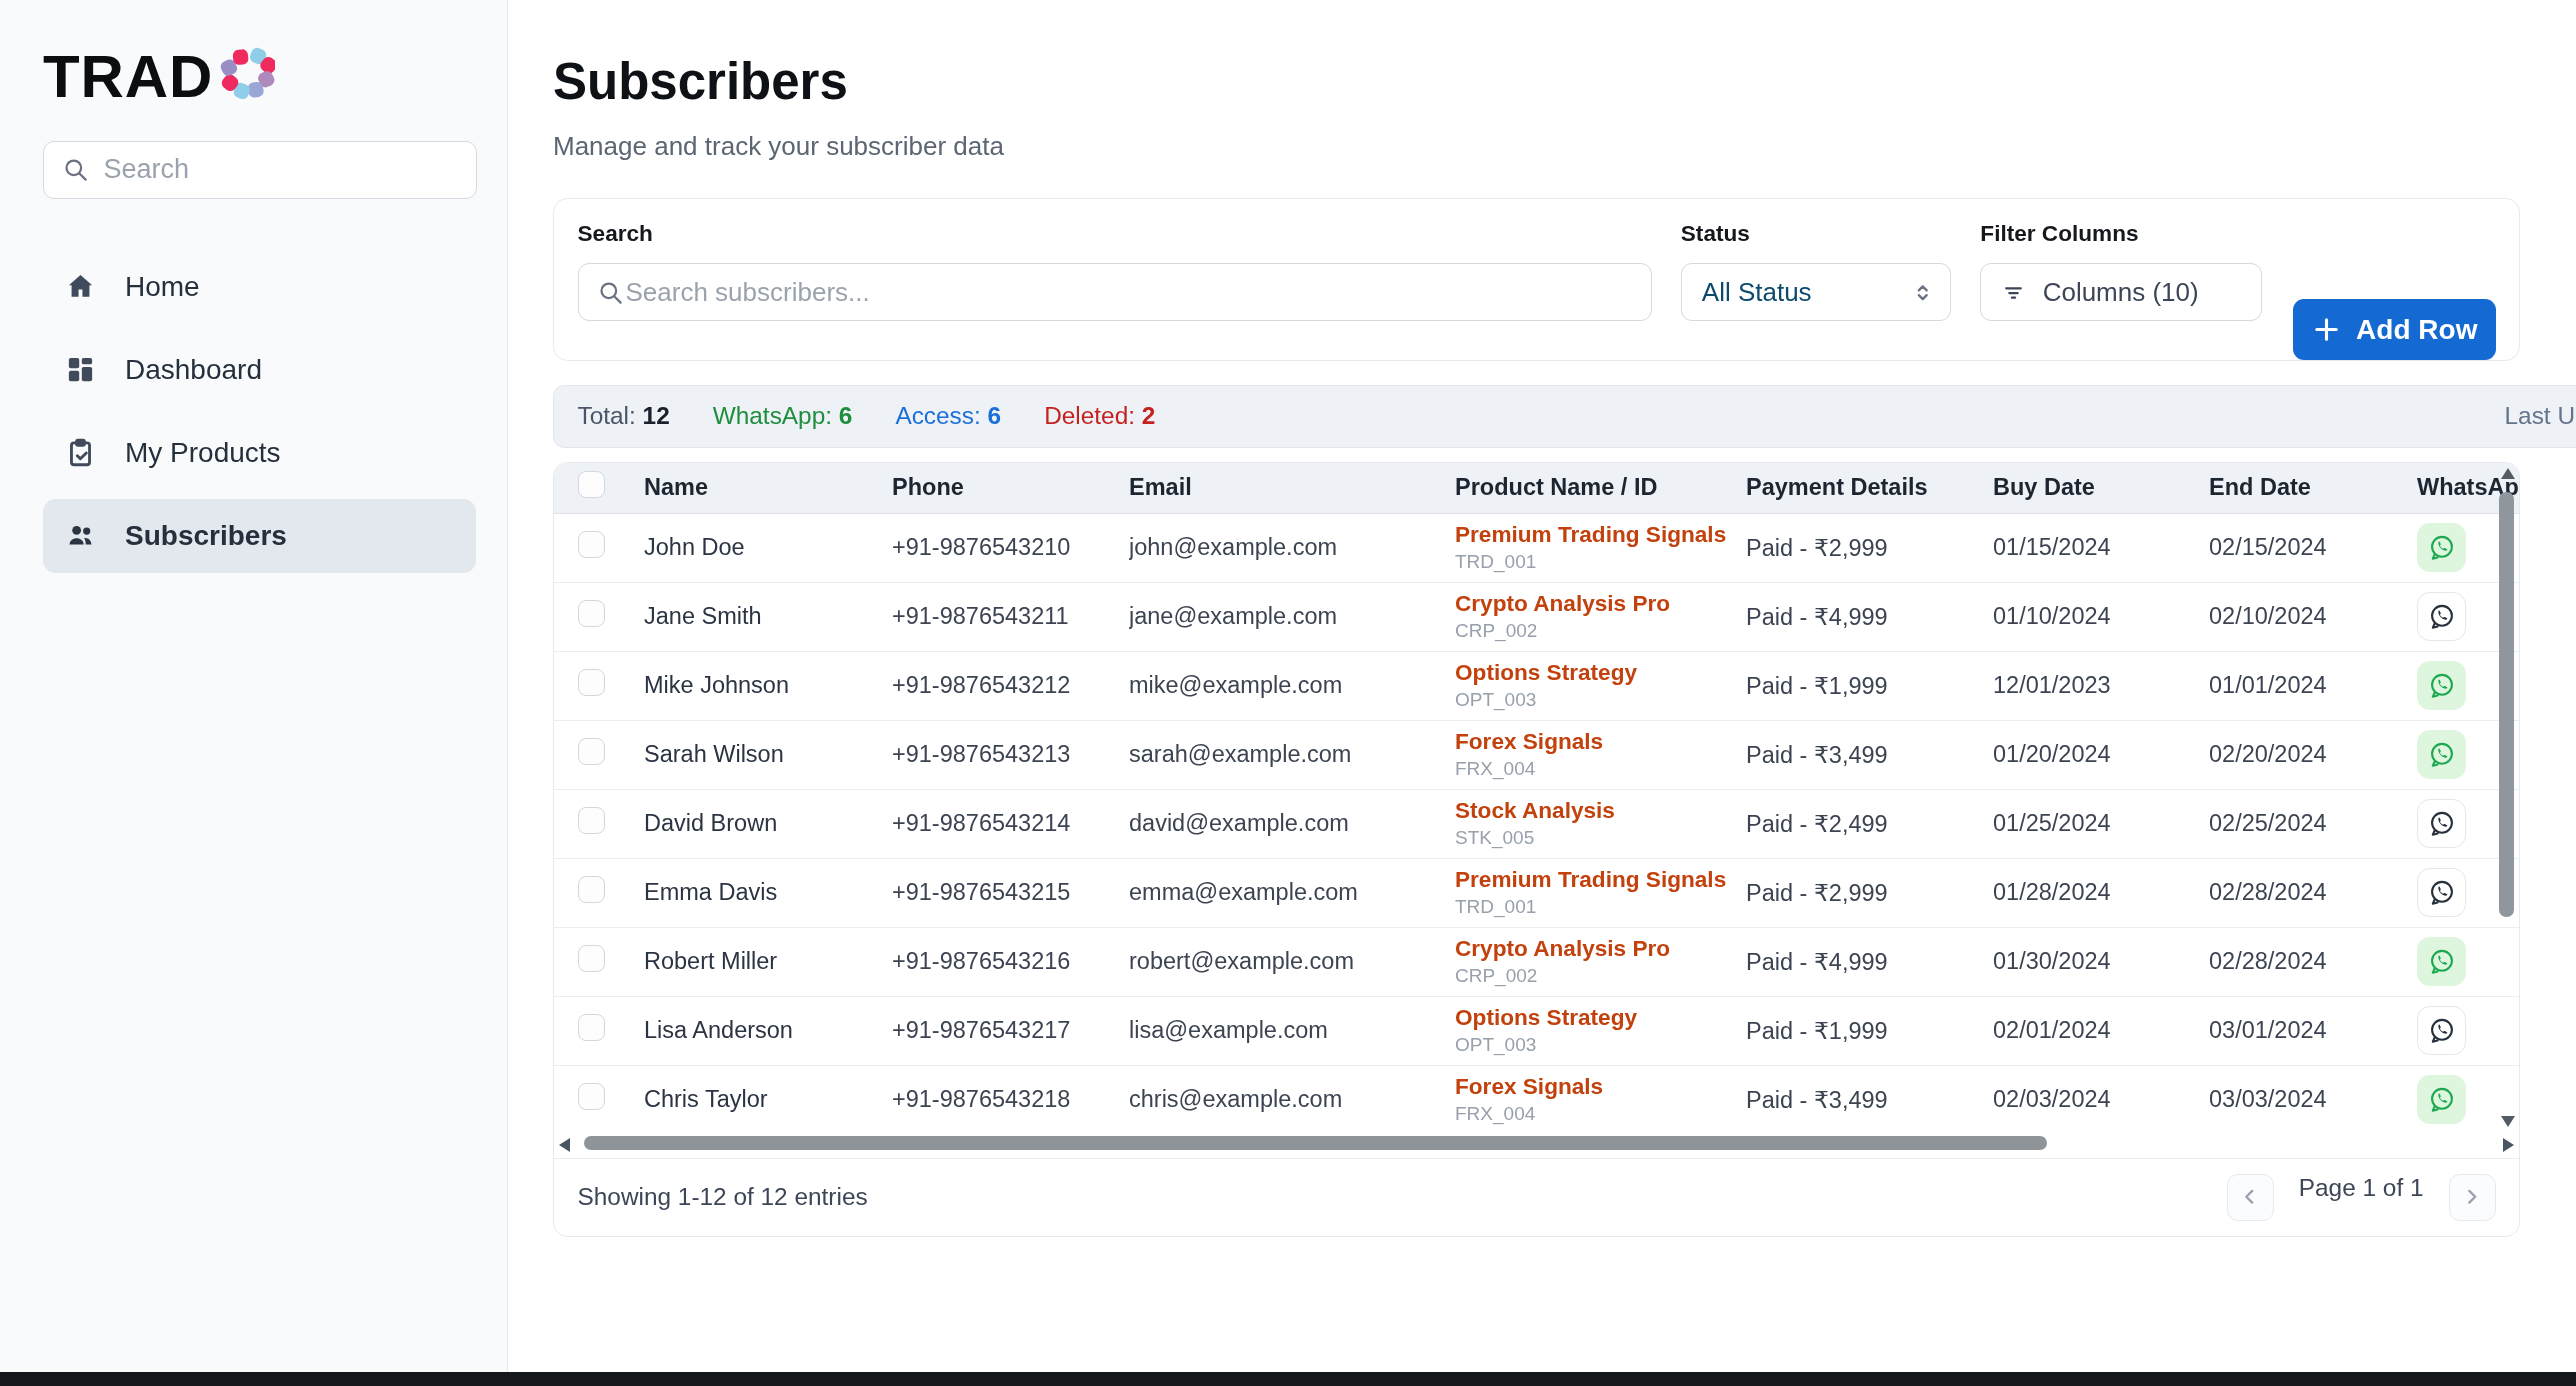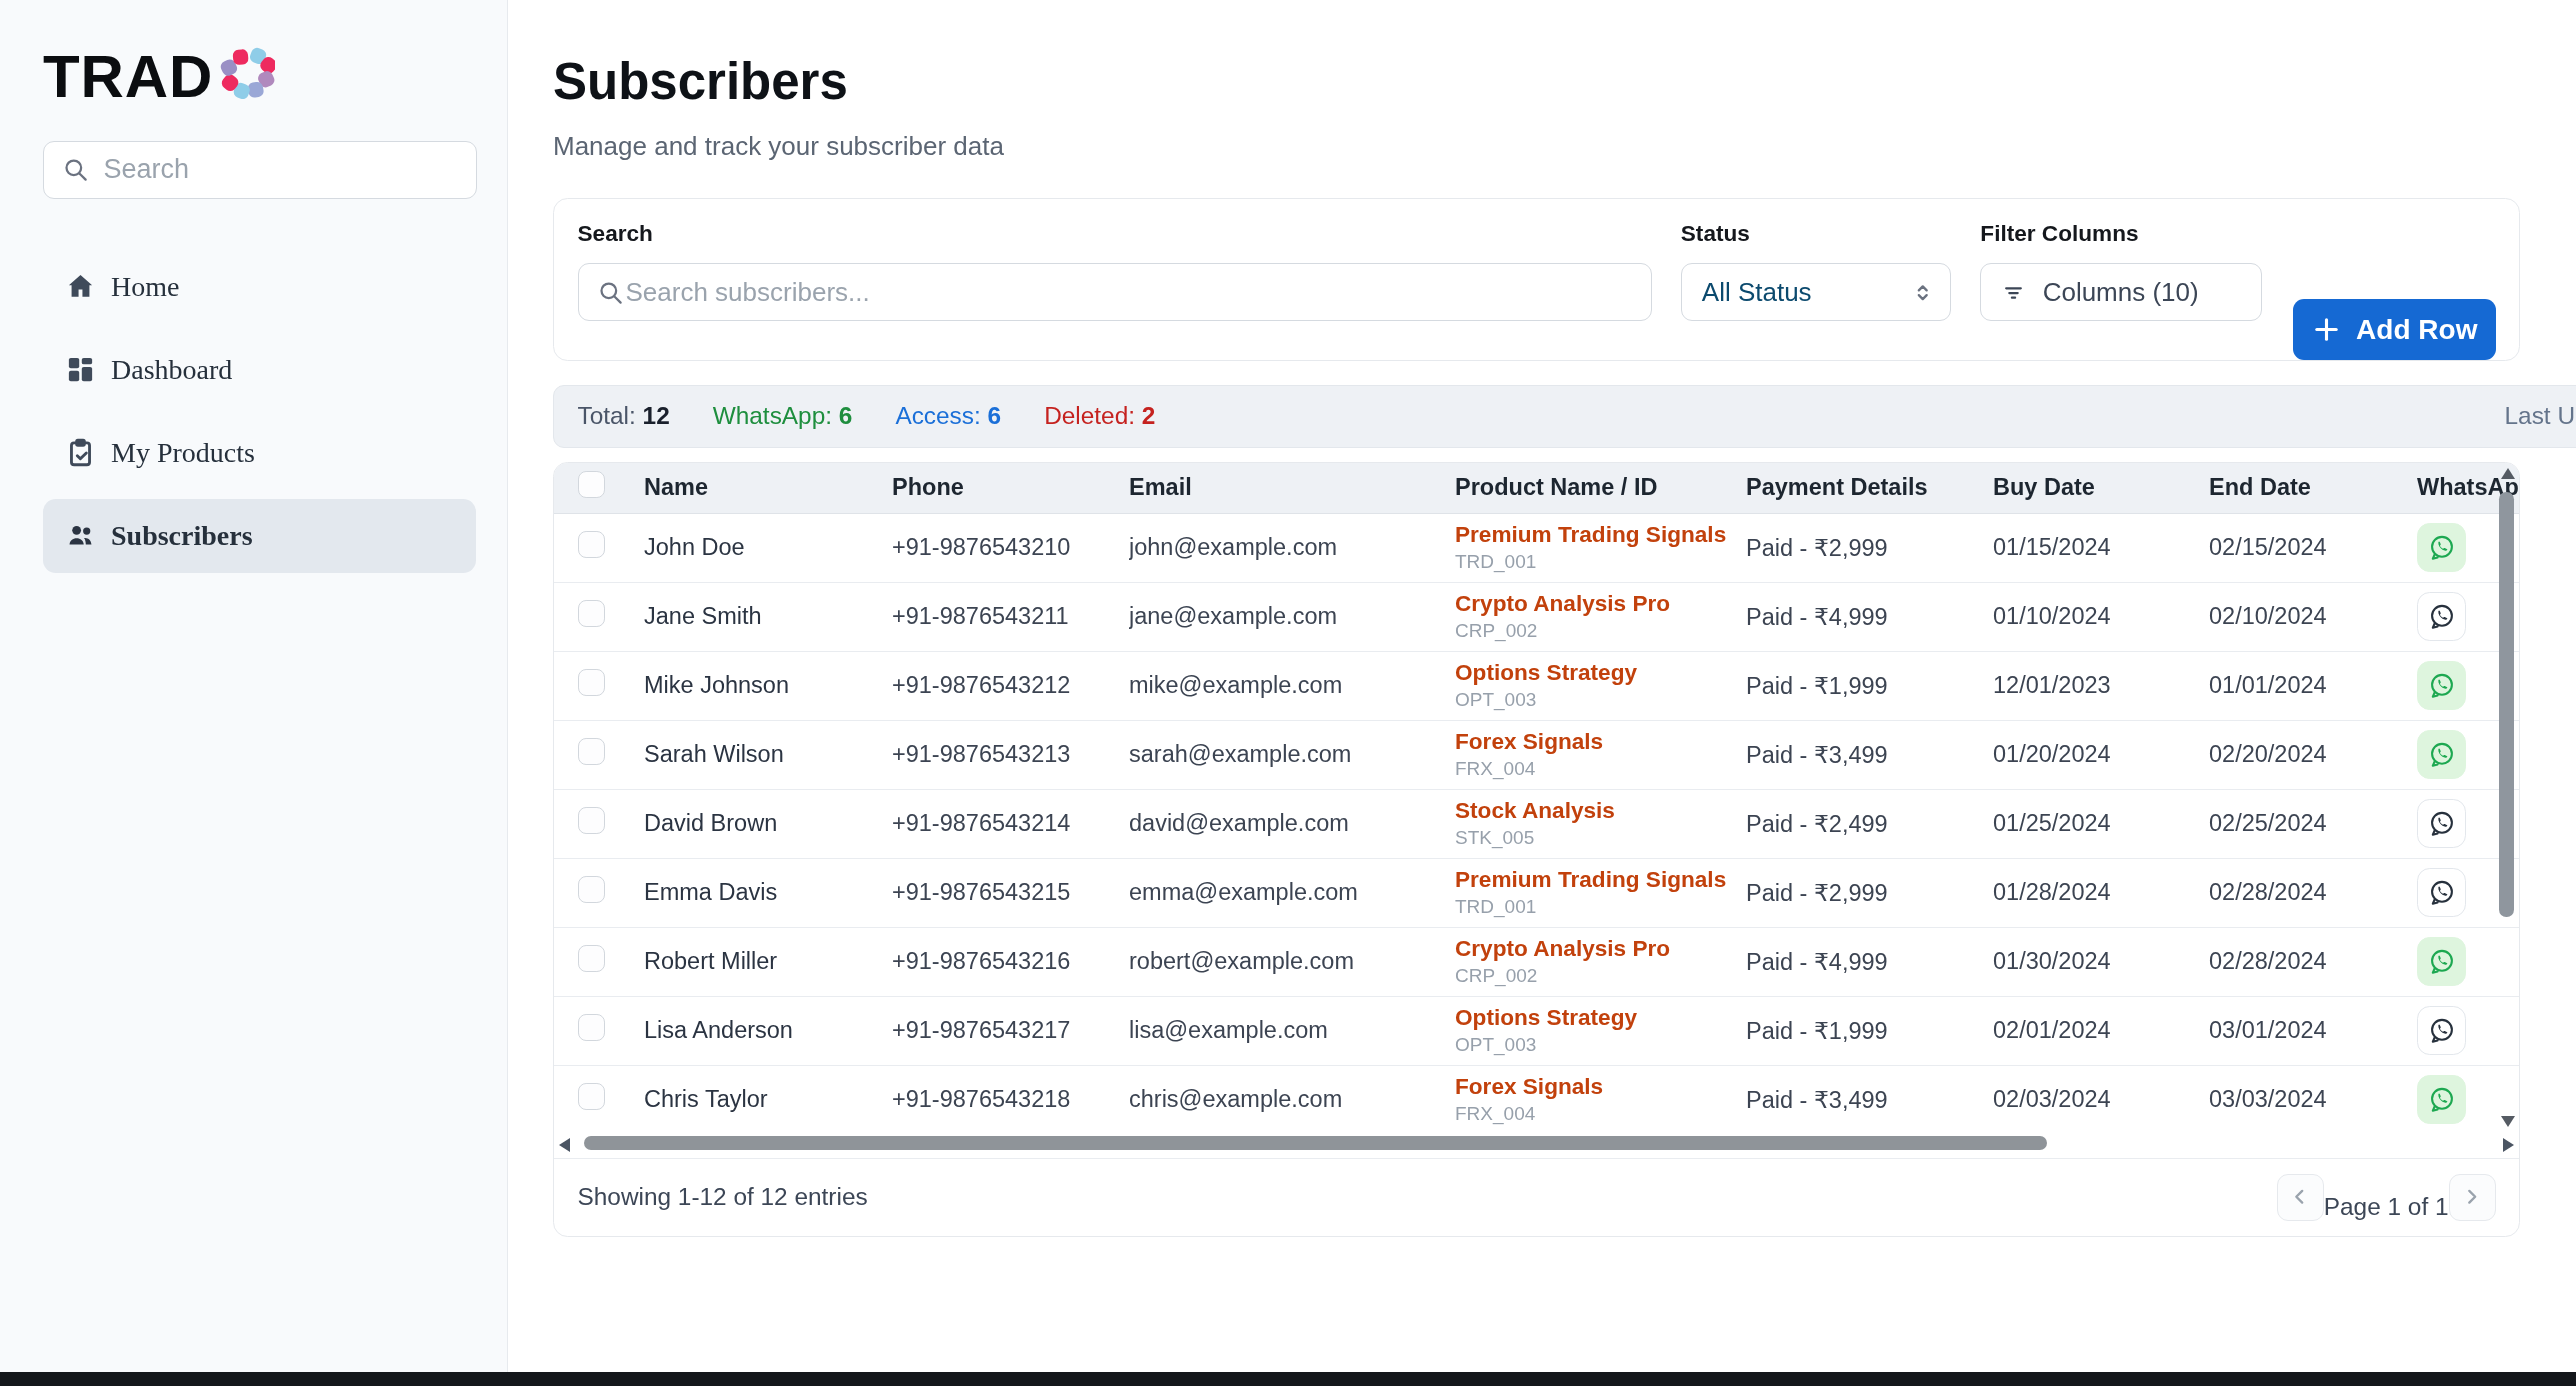--- a/index.html
+++ b/index.html
@@ -15,22 +15,22 @@
              padding:36px 31px 0 43px; flex-shrink:0; }
   .logo { display:flex; align-items:center; gap:5.4px; height:81px; }
   .logo-text { font-size:60px; font-weight:900; letter-spacing:0.9px; color:#0b0d10; }
   .logo-ring { width:56px; height:56px; margin-top:-5.4px; }
   .side-search { margin-top:23.5px; width:434px; height:58px; background:#ffffff; border:0.9px solid #d5dae0;
                  border-radius:11px; display:flex; align-items:center; padding:0 18px; gap:14.5px; }
   .side-search input { border:none; outline:none; flex:1; font-size:27px; color:#374151; background:transparent;
                        font-family:inherit; }
   .side-search input::placeholder { color:#9aa3ad; }
   .nav { margin-top:51px; display:flex; flex-direction:column; gap:9px; }
-  .nav-item { display:flex; align-items:center; gap:15px; height:74px; border-radius:12.7px; padding:0 22px;
-              cursor:pointer; color:#26303c; font-size:28px;font-family:Liberation Serif, serif; }
+  .nav-item { display:flex; align-items:center; gap:29px; height:74px; border-radius:12.7px; padding:0 22px;
+              cursor:pointer; color:#26303c; font-size:28px; }
   .nav-item.active { background:#e3e8ee; font-weight:700; }
   .nav-item svg { flex-shrink:0; }
 
   
   .main { flex:1; padding:52px 0 0 45px; }
   .page-title { font-size:51px; font-weight:700; color:#0e1217; }
   .page-subtitle { margin-top:20px; font-size:26px; color:#5b6573; }
 
   
   .filter-card { margin-top:36px; width:1967px; height:163px; border:0.9px solid #e6e9ed; border-radius:14.5px;
@@ -95,21 +95,21 @@
   .hscroll .arrow-left { position:absolute; left:0; top:4.5px; width:0; height:0;
       border-top:7.2px solid transparent; border-bottom:7.2px solid transparent; border-right:11px solid #4b5563; }
   .hscroll .thumb { position:absolute; left:25px; top:1.8px; width:1463px; height:14.5px; background:#8f9499; border-radius:7.2px; cursor:grab; }
   .hscroll .arrow-right { position:absolute; right:0; top:4.5px; width:0; height:0;
       border-top:7.2px solid transparent; border-bottom:7.2px solid transparent; border-left:11px solid #4b5563; }
 
   
   .card-footer { height:78px; border-top:0.9px solid #e9ecf0; display:flex; align-items:center;
                  justify-content:space-between; padding:0 23.5px; }
   .showing { font-size:24.4px; color:#3c4656; }
-  .pager { display:flex; align-items:flex-end; }
+  .pager { display:flex; align-items:flex-start; gap:25px; }
   .page-btn { width:47px; height:47px; border:0.9px solid #e6e9ed; border-radius:11px; background:#fbfcfd;
               display:flex; align-items:center; justify-content:center; color:#9aa3ad; cursor:pointer; }
   .page-label { font-size:24.4px; color:#3c4656; }
 </style>
 </head>
 <body>
 
 <div class="app">
 
   <aside class="sidebar">

